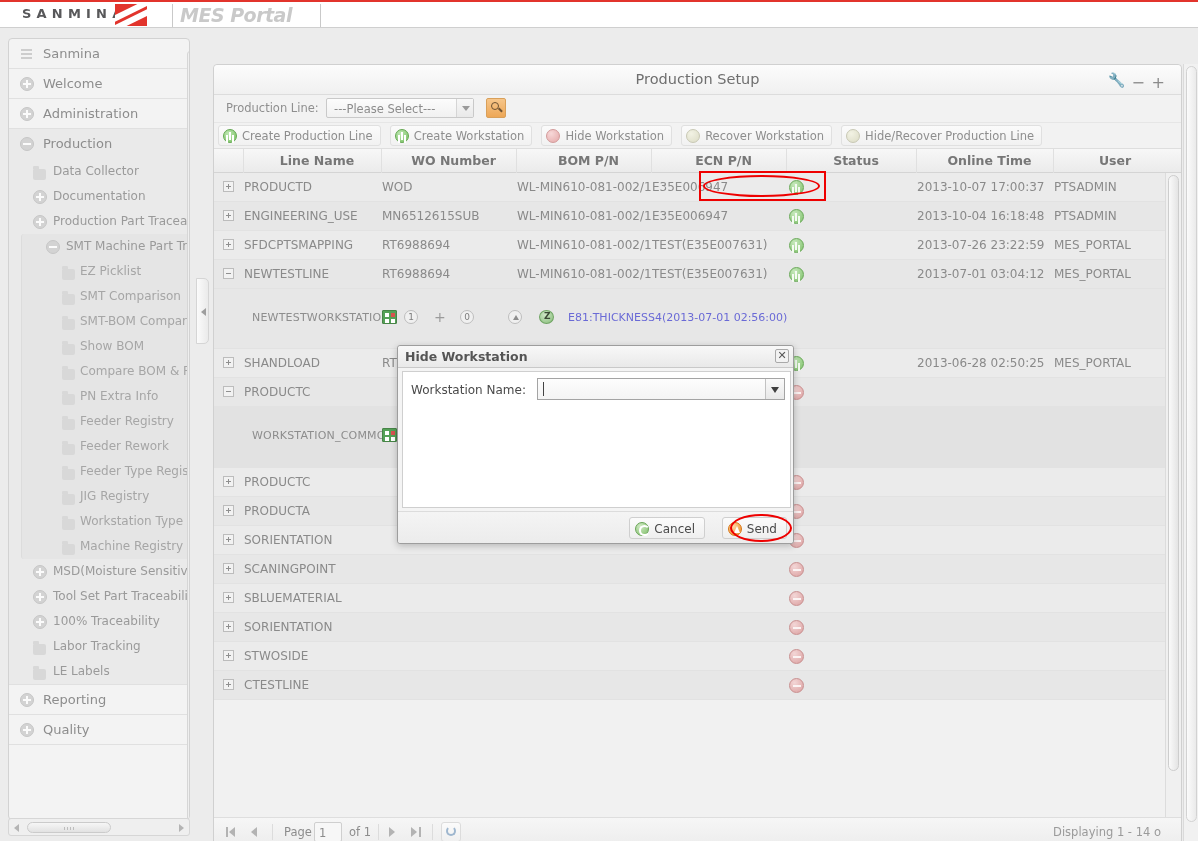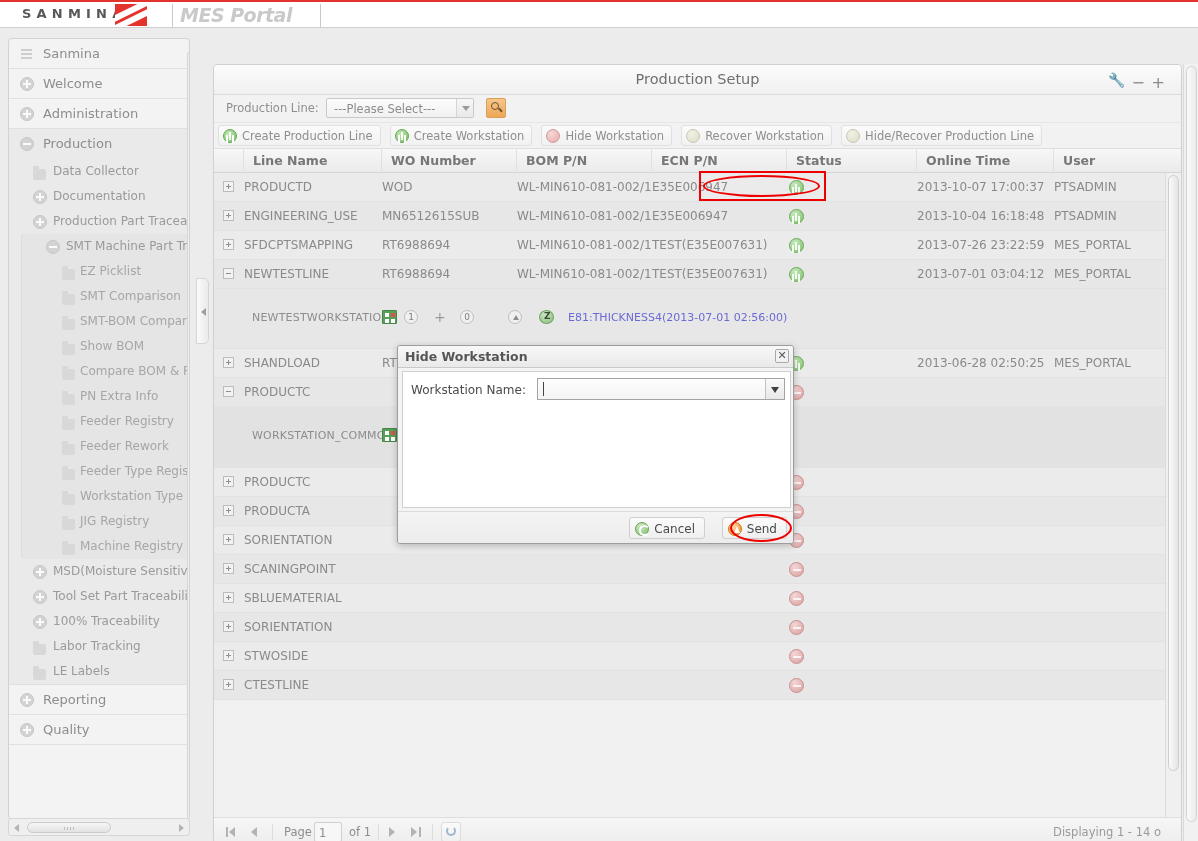--- a/index.html
+++ b/index.html
@@ -269,21 +269,21 @@
   
   #grid-head {
     position: relative; height: 24px;
     background: linear-gradient(#f7f7f7,#ebebeb);
     border-bottom: 1px solid #d4d4d4;
   }
   .gh {
     position: absolute; top: 0; height: 24px; line-height: 24px;
     font-size: 12.5px; color: #777; font-weight: bold;
     border-right: 1px solid #e0e0e0;
-    padding-left: 9px; overflow: hidden; white-space: nowrap;
+    padding-left: 9px; overflow: hidden; white-space: nowrap; text-align: center;
   }
 
   #grid-body {
     position: relative; height: 644px; overflow: hidden;
     background: #0ea5e9;
   }
   .grow {
     position: absolute; left: 0; width: 969px; height: 29px;
     border-bottom: 1px solid #e2e2e2;
     background: #ebebeb;
@@ -608,25 +608,25 @@
         <div class="nav-sub2">
           <span class="nic ic-folder"></span>
           <span>Feeder Rework</span>
         </div>
         <div class="nav-sub2">
           <span class="nic ic-folder"></span>
           <span>Feeder Type Registry</span>
         </div>
         <div class="nav-sub2">
           <span class="nic ic-folder"></span>
+          <span>JIG Registry</span>
+        </div>
+        <div class="nav-sub2">
+          <span class="nic ic-folder"></span>
           <span>Workstation Type</span>
-        </div>
-        <div class="nav-sub2">
-          <span class="nic ic-folder"></span>
-          <span>JIG Registry</span>
         </div>
         <div class="nav-sub2">
           <span class="nic ic-folder"></span>
           <span>Machine Registry</span>
         </div>
       </div>
 
       <div class="nav-sub">
         <span class="nic ic-plus"></span>
         <span>MSD(Moisture Sensitive De</span>

